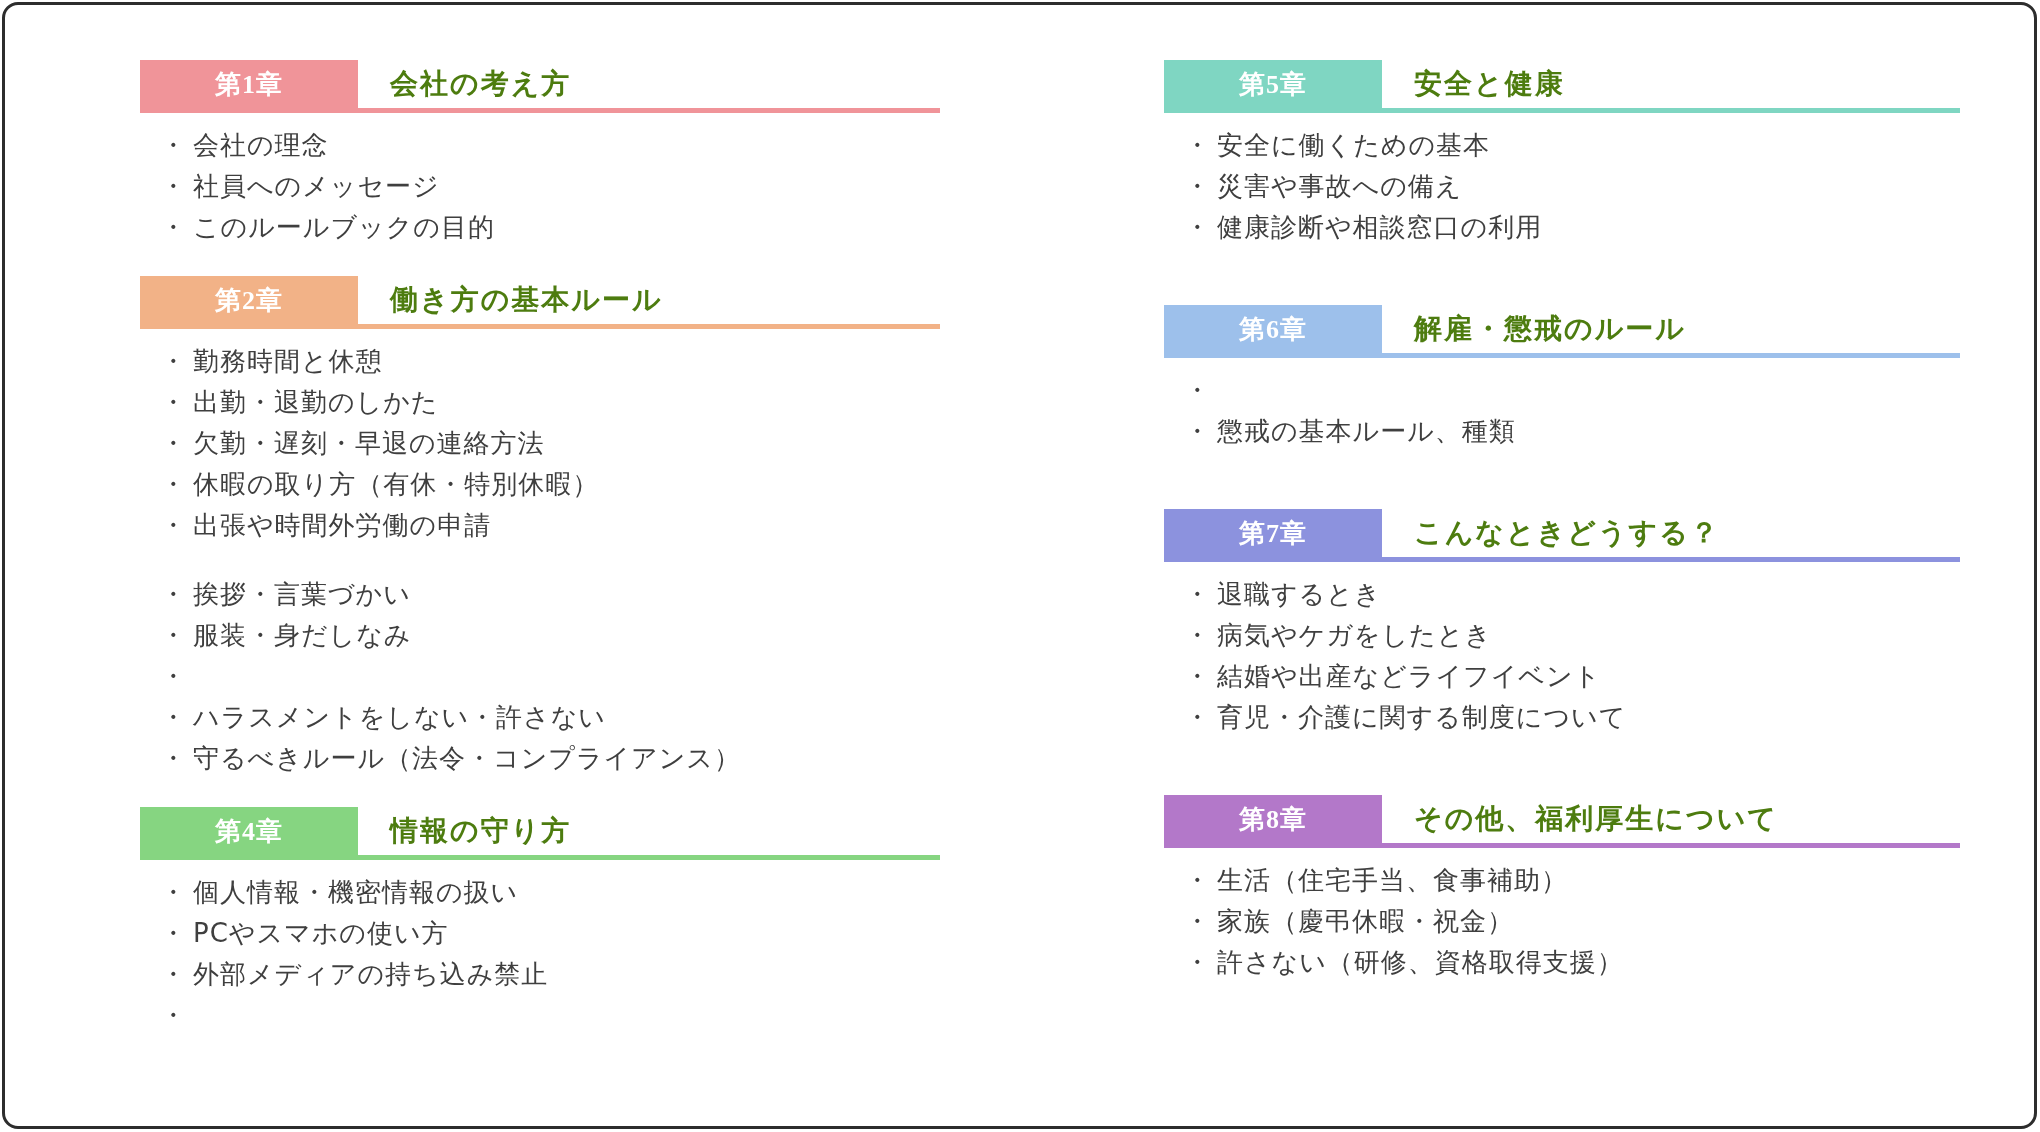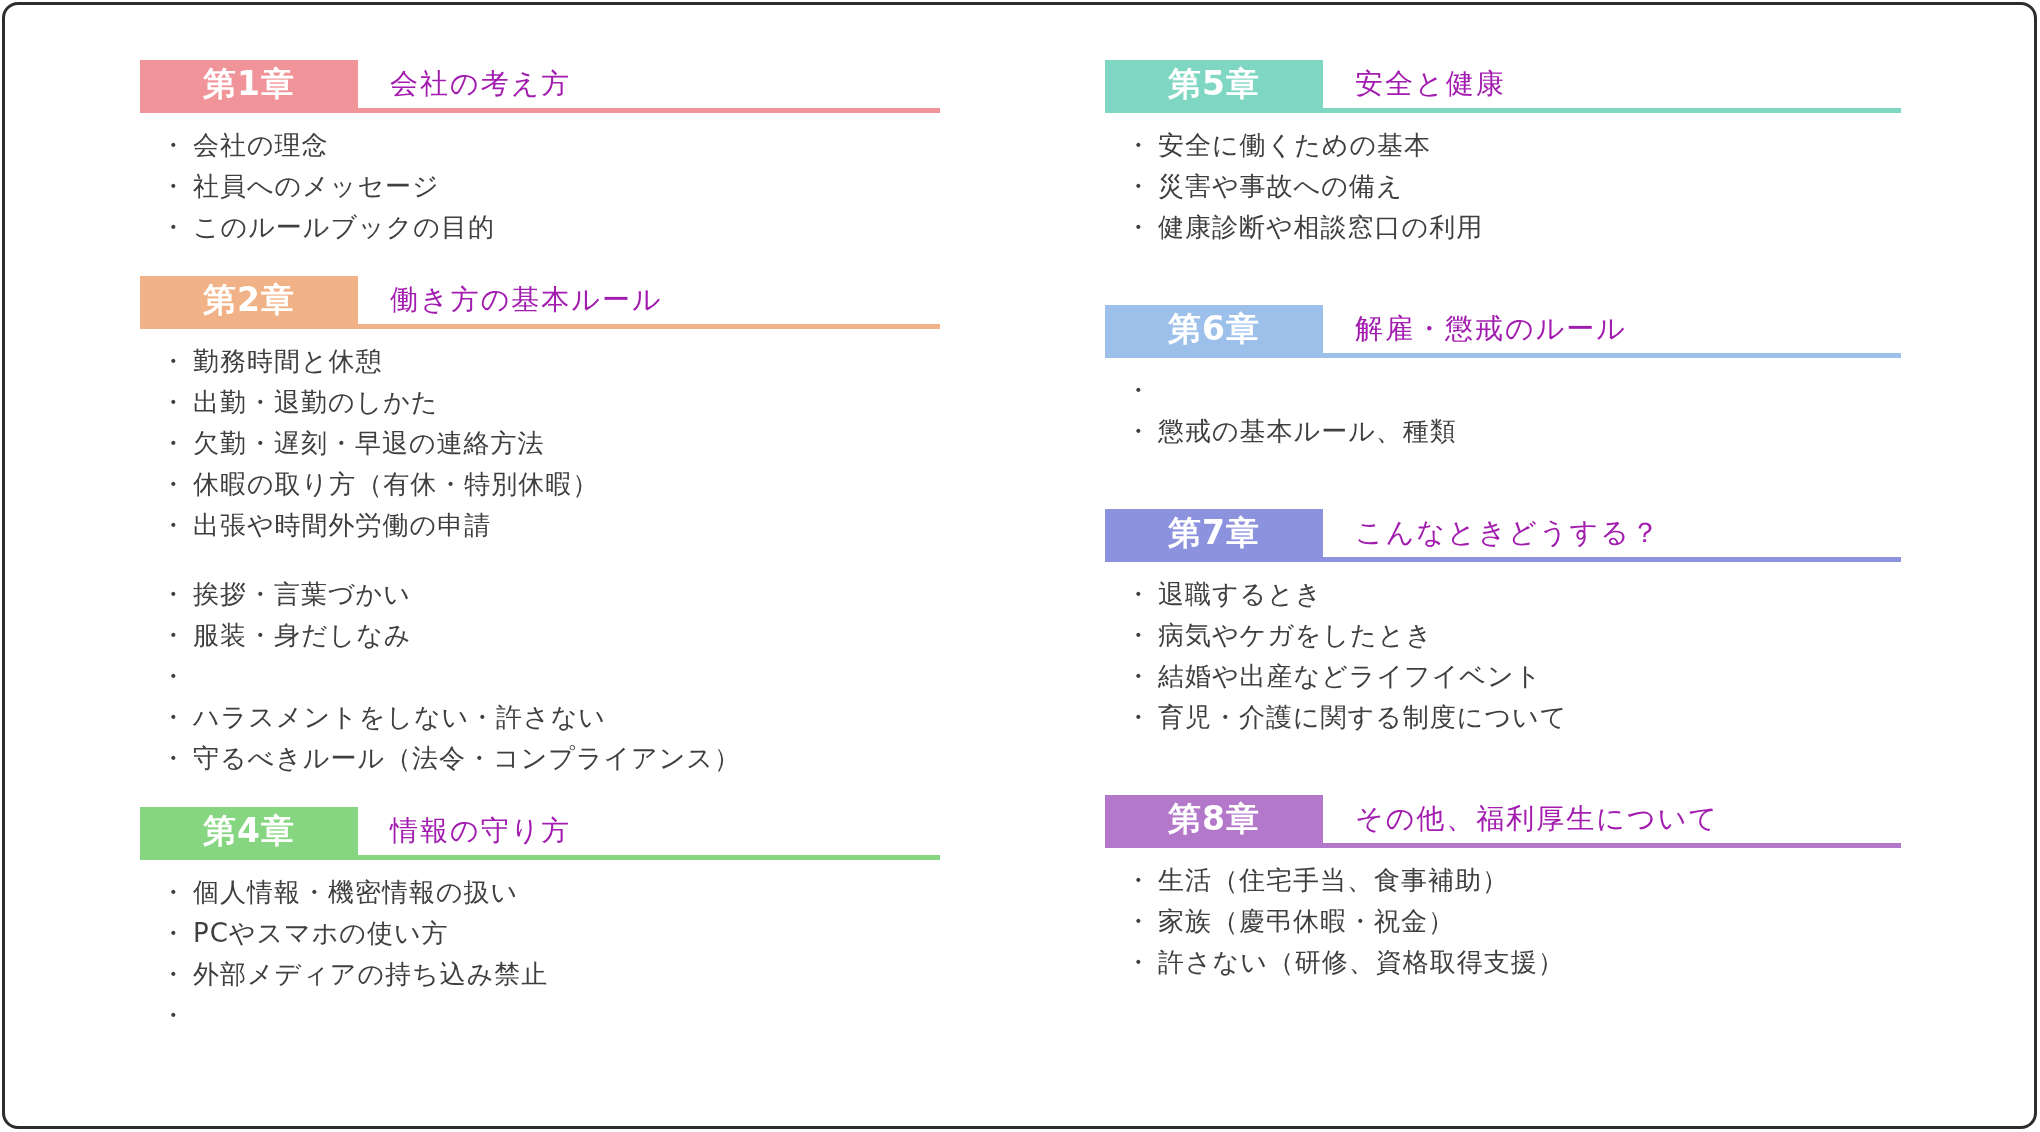--- a/index.html
+++ b/index.html
@@ -13,48 +13,49 @@
   }
   .frame {
     position: absolute;
     left: 2px; top: 2px; right: 3px; bottom: 3px;
     border: 3px solid #2d2d2d;
     border-radius: 16px;
     pointer-events: none;
   }
   .col { position: absolute; top: 60px; }
   .col-left  { left: 140px;  width: 800px; }
-  .col-right { left: 1105px; width: 796px; }
+  .col-right { left: 1164px; width: 796px; }
 
   .chapter { display: block; }
   .col-left  .chapter { margin-bottom: 28px; }
   .col-right .chapter { margin-bottom: 57px; }
 
   .chapter-header {
     display: flex;
     align-items: stretch;
     height: 48px;
     border-bottom: 5px solid var(--c, #999);
   }
   .chapter-badge {
     width: 218px;
     background: var(--c, #999);
     color: #ffffff;
-    font-size: 33px;
+    font-size: 26px;
     font-weight: bold;
     letter-spacing: 1px;
     display: flex;
     align-items: center;
     justify-content: center;
+    font-family: Liberation Serif, serif;
   }
   .chapter-title {
     margin: 0 0 0 32px;
     font-size: 28px;
-    font-weight: normal;
-    color: #a21caf;
+    font-weight: bold;
+    color: #4d7c0f;
     letter-spacing: 2px;
     display: flex;
     align-items: center;
   }
   .chapter-items {
     list-style: none;
     margin: 12px 0 0 0;
     padding: 0 0 0 20px;
   }
   .chapter-item {

